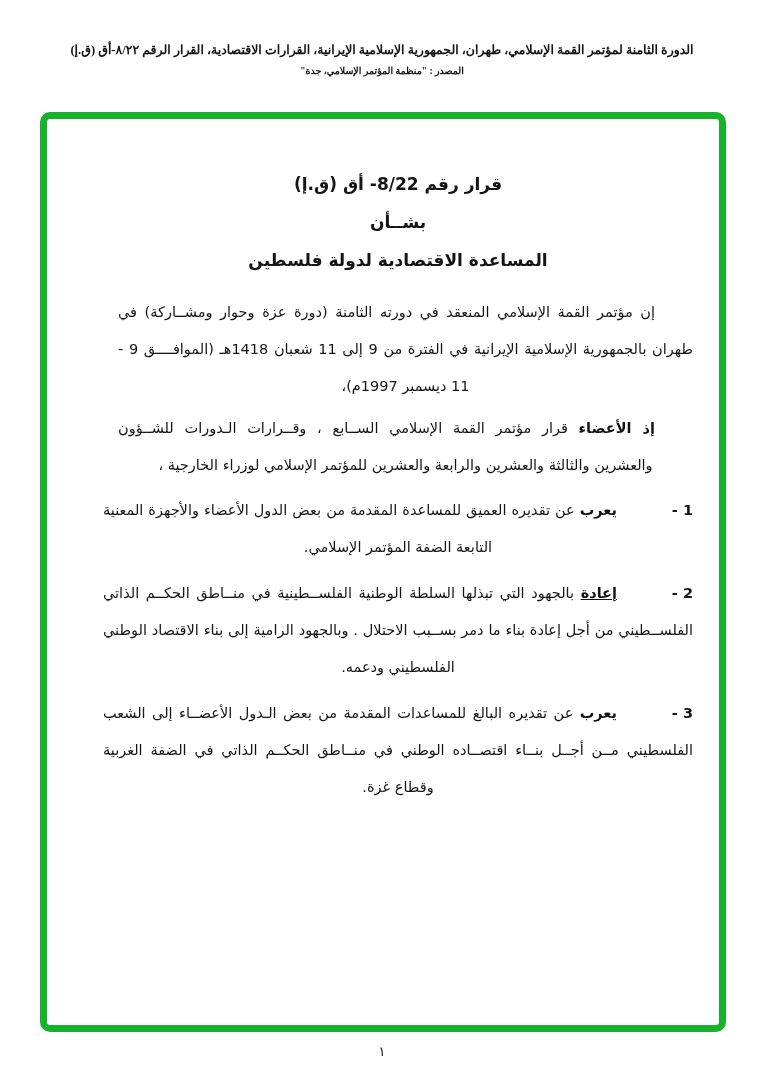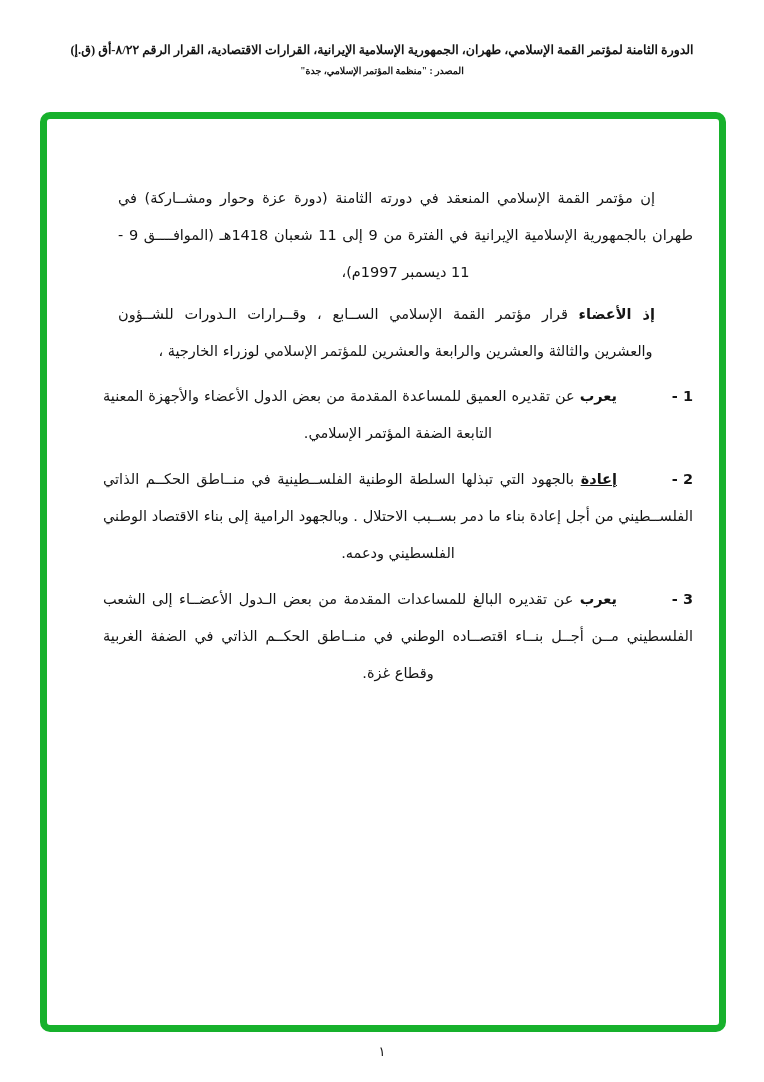--- a/index.html
+++ b/index.html
@@ -92,20 +92,23 @@
 
 <div class="header">
   <div class="header-line1">الدورة الثامنة لمؤتمر القمة الإسلامي، طهران، الجمهورية الإسلامية الإيرانية، القرارات الاقتصادية، القرار الرقم ٨/٢٢-أق (ق.إ)</div>
   <div class="header-line2">المصدر : "منظمة المؤتمر الإسلامي، جدة"</div>
 </div>
 
 <div class="frame" style="border-color: rgb(23, 177, 44);">
   <div class="content">
 
     <div class="doc-title">
+      <div>قرار رقم 8/22- أق (ق.إ)</div>
+      <div>بشــأن</div>
+      <div>المساعدة الاقتصادية لدولة فلسطين</div>
     </div>
 
     <p class="para">
       <b class="lead"></b>
       <span>إن مؤتمر القمة الإسلامي المنعقد في دورته الثامنة (دورة عزة وحوار ومشــاركة) في طهران بالجمهورية الإسلامية الإيرانية في الفترة من 9 إلى 11 شعبان 1418هـ (الموافــــق 9 - 11 ديسمبر 1997م)،</span>
     </p>
 
     <p class="para">
       <b class="lead">إذ الأعضاء</b>
       <span>قرار مؤتمر القمة الإسلامي الســابع ، وقــرارات الـدورات للشــؤون والعشرين والثالثة والعشرين والرابعة والعشرين للمؤتمر الإسلامي لوزراء الخارجية ،</span>

